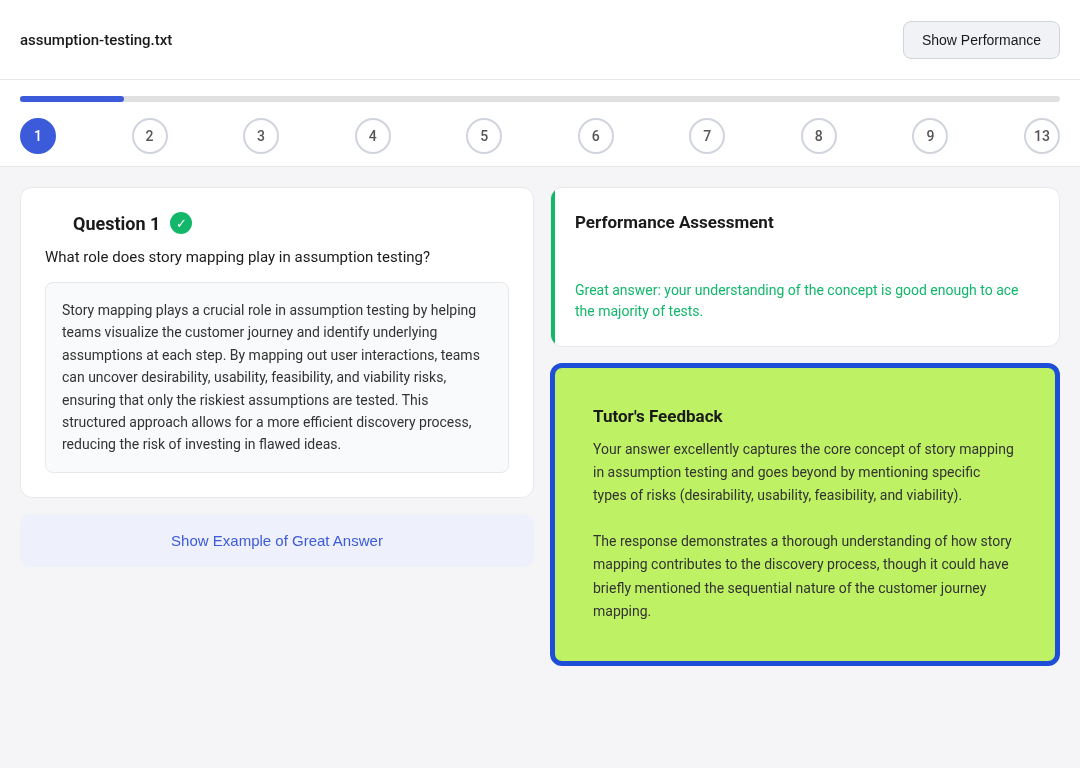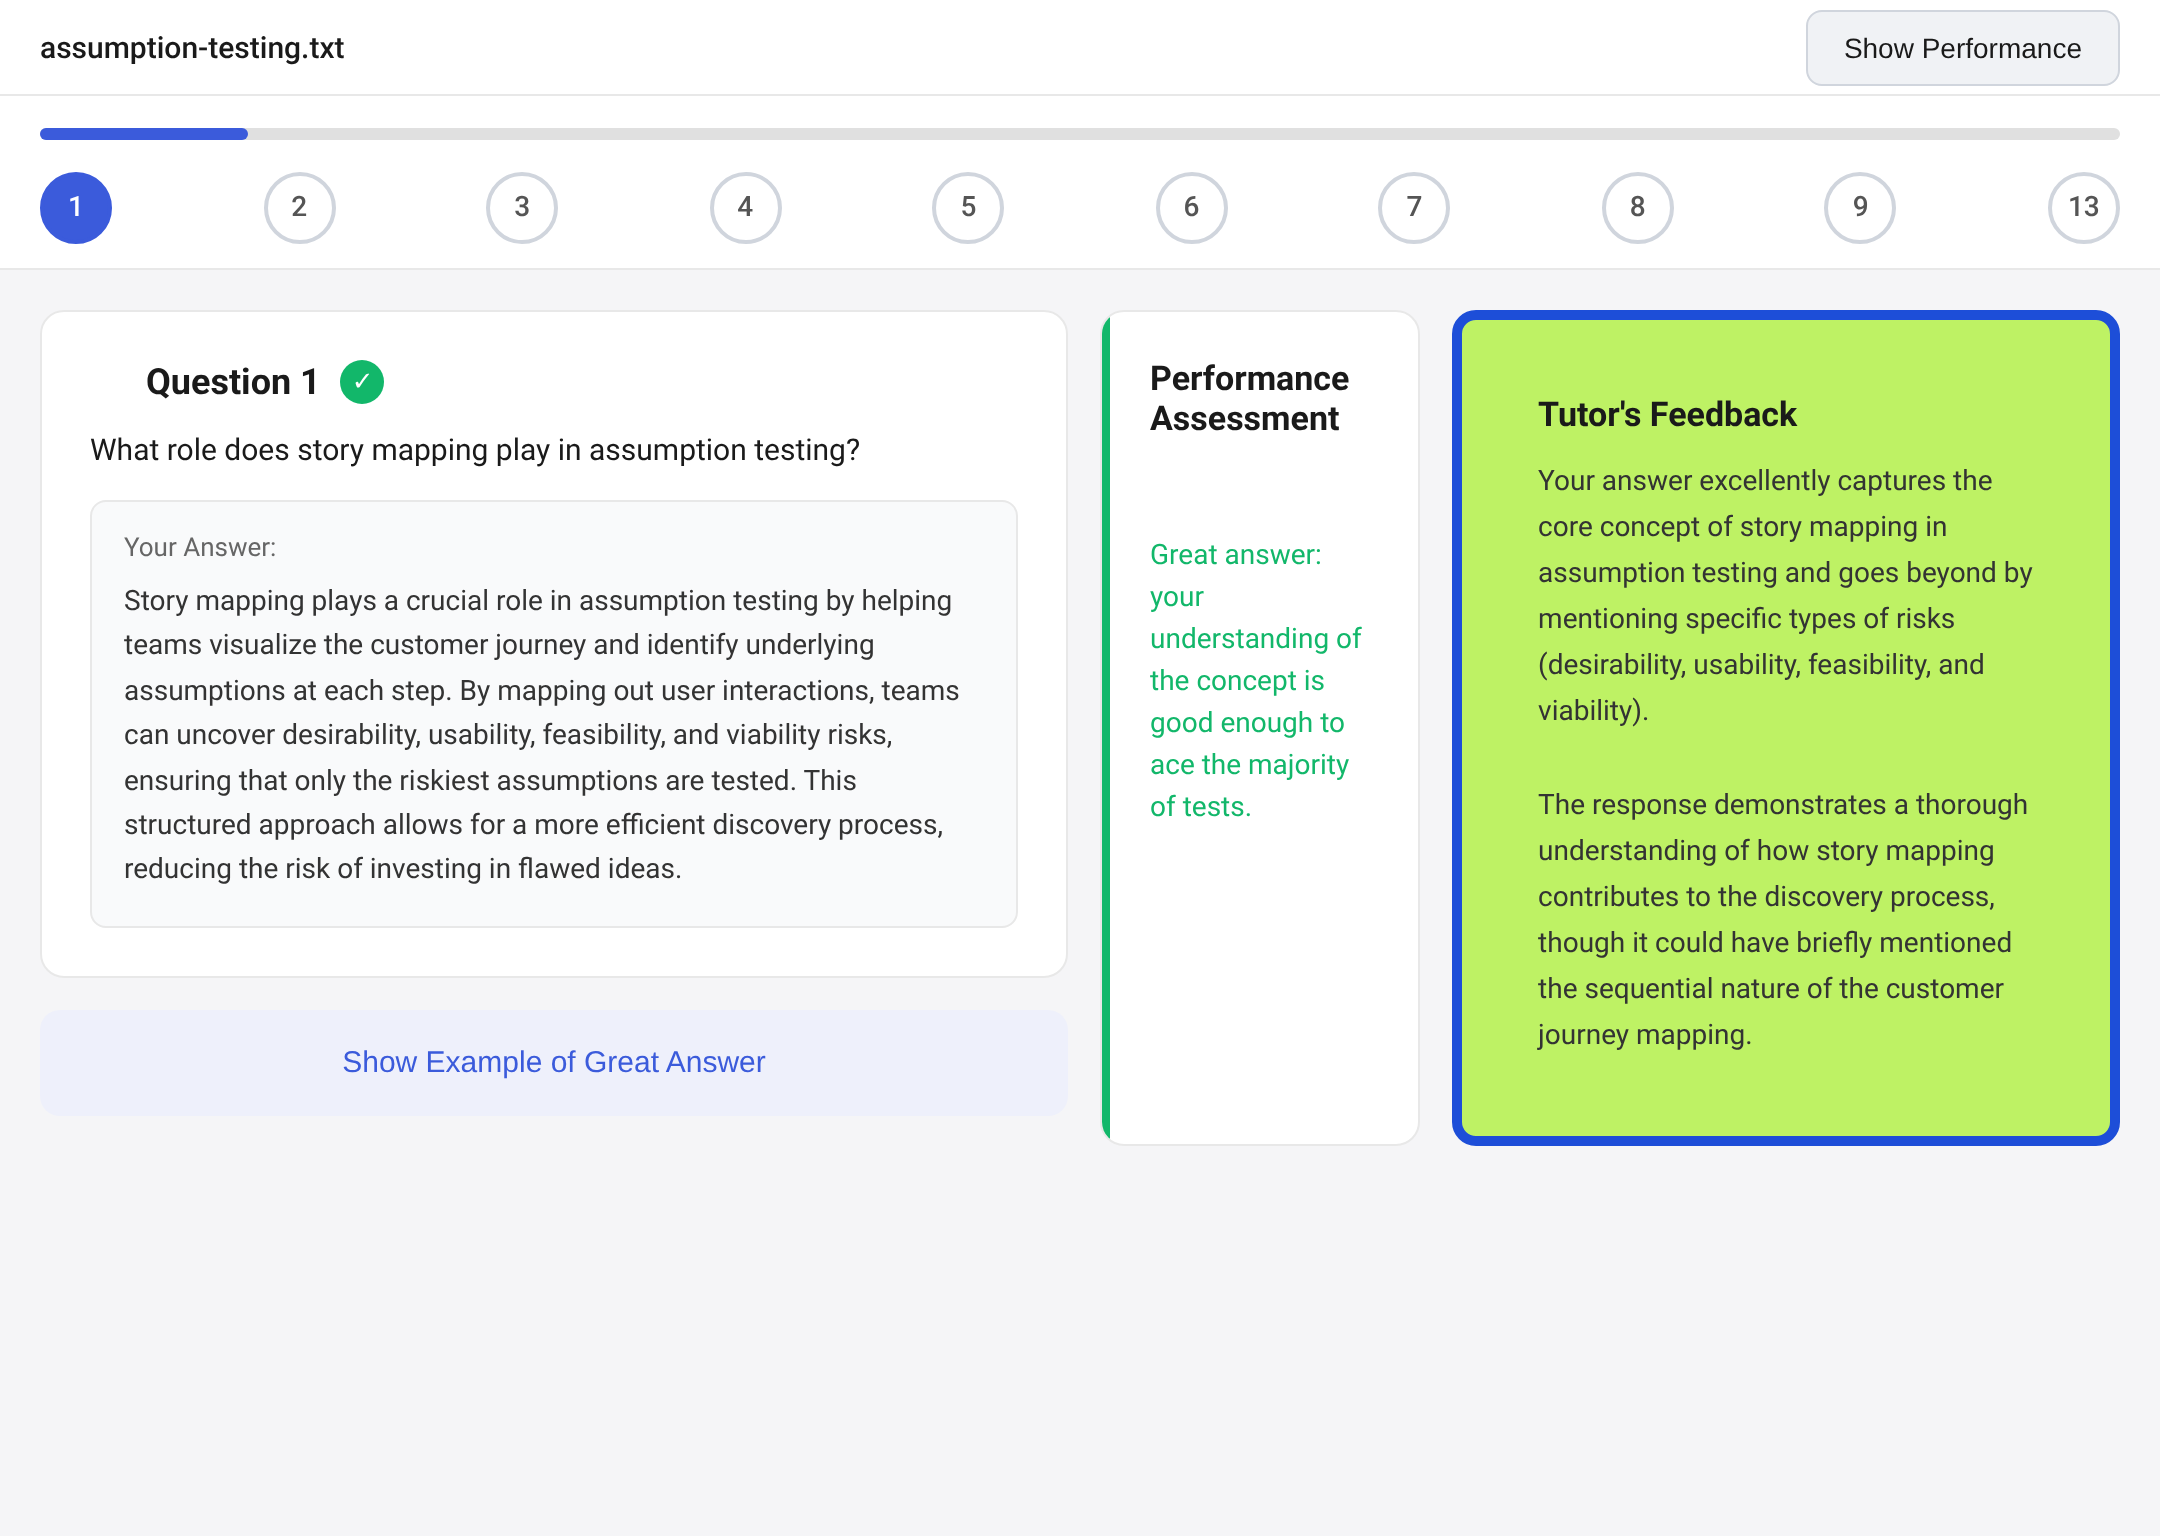--- a/index.html
+++ b/index.html
@@ -12,21 +12,21 @@
     }
 
     
     .header {
       background: #fff;
       display: flex;
       align-items: center;
       justify-content: space-between;
       padding: 12px 20px;
       border-bottom: 1px solid #e8e8e8;
-      height: 48px;
+      height: 80px;
     }
     .header-title {
       font-size: 15px;
       font-weight: 500;
       color: #1a1a1a;
     }
     .show-performance-btn {
       background: #f0f2f5;
       border: 1px solid #d0d5dd;
       border-radius: 8px;
@@ -161,21 +161,21 @@
       color: #3b5bdb;
       cursor: pointer;
       width: 100%;
       text-align: center;
     }
 
     
     .right-panel {
       width: 510px;
       display: flex;
-      flex-direction: row;
+      flex-direction: column;
       gap: 16px;
     }
 
     .performance-card {
       background: #fff;
       border-radius: 12px;
       padding: 24px;
       border: 1px solid #e8e8e8;
       position: relative;
       overflow: hidden;
@@ -246,21 +246,20 @@
 
   <div class="left-panel">
 
     <div class="question-card">
       <div class="question-header">
         <span class="question-title">Question 1</span>
         <div class="check-icon">✓</div>
       </div>
       <p class="question-text">What role does story mapping play in assumption testing?</p>
       <div class="answer-box">
-        <div class="answer-label">Your Answer:</div>
         <p class="answer-text">Story mapping plays a crucial role in assumption testing by helping teams visualize the customer journey and identify underlying assumptions at each step. By mapping out user interactions, teams can uncover desirability, usability, feasibility, and viability risks, ensuring that only the riskiest assumptions are tested. This structured approach allows for a more efficient discovery process, reducing the risk of investing in flawed ideas.</p>
       </div>
     </div>
 
     <button class="show-example-btn">Show Example of Great Answer</button>
 
   </div>
 
   <div class="right-panel">
 

